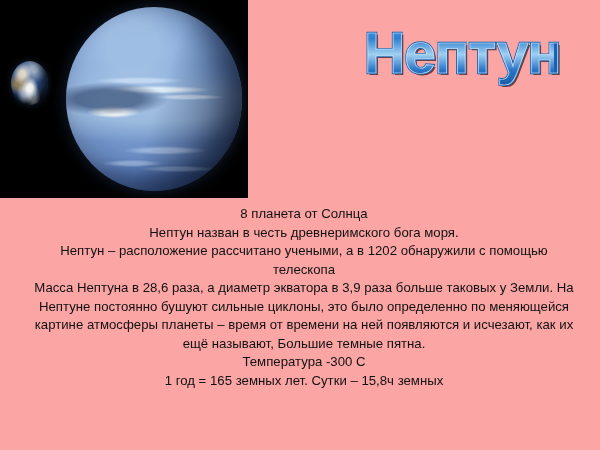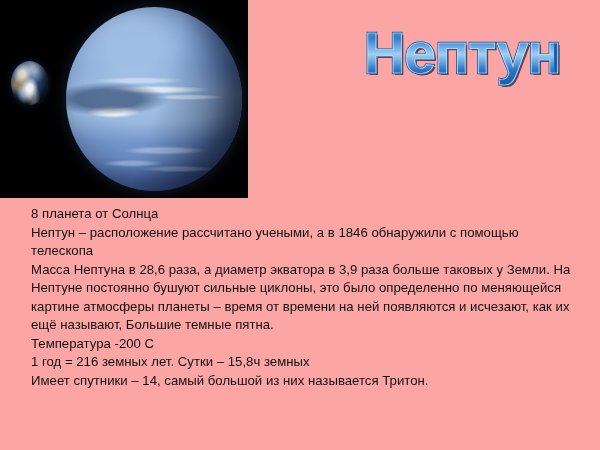--- a/index.html
+++ b/index.html
@@ -147,20 +147,21 @@
     position: absolute;
     left: 31px;
     top: 205px;
     width: 546px;
     font-size: 13.2px;
     line-height: 18.5px;
     color: #111111;
   }
   #body-text .line {
     white-space: normal;
+    text-align: center;
   }
   #body-text .para {
     margin: 0;
   }
 </style>
 </head>
 <body>
 
 <div id="slide">
 
@@ -174,20 +175,20 @@
 
   <div id="title-wordart">
     <span class="wa wa-shadow">Нептун</span>
     <span class="wa wa-outline">Нептун</span>
     <span class="wa wa-fill">Нептун</span>
     <span class="wa wa-gloss">Нептун</span>
   </div>
 
   <div id="body-text">
     <div class="line para">8 планета от Солнца</div>
-    <div class="line para">Нептун – расположение рассчитано учеными, а в 1846 обнаружили с помощью телескопа</div>
+    <div class="line para">Нептун назван в честь древнеримского бога моря.</div>
+    <div class="line para">Нептун – расположение рассчитано учеными, а в 1202 обнаружили с помощью телескопа</div>
     <div class="line para">Масса Нептуна в 28,6 раза, а диаметр экватора в 3,9 раза больше таковых у Земли. На Нептуне постоянно бушуют сильные циклоны, это было определенно по меняющейся картине атмосферы планеты – время от времени на  ней появляются и исчезают, как их ещё называют, Большие темные пятна.</div>
-    <div class="line para">Температура -200 С</div>
-    <div class="line para">1 год = 216 земных лет. Сутки – 15,8ч земных</div>
-    <div class="line para">Имеет спутники – 14, самый большой из них называется Тритон.</div>
+    <div class="line para">Температура -300 С</div>
+    <div class="line para">1 год = 165 земных лет. Сутки – 15,8ч земных</div>
   </div>
 
 </div>
 
 </body></html>

